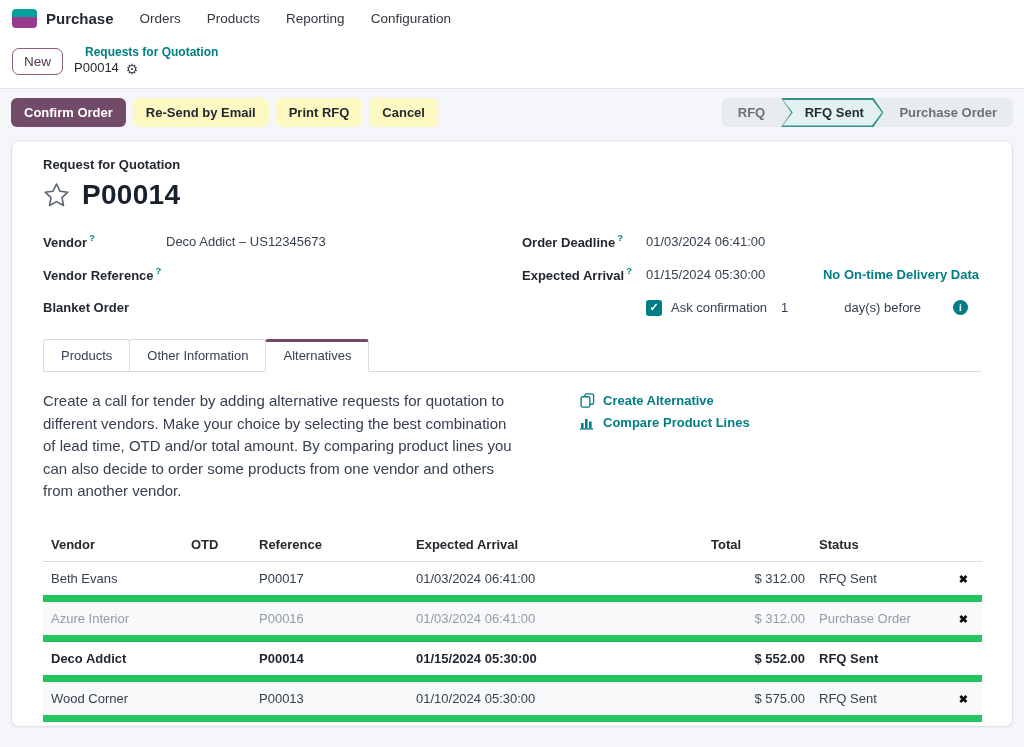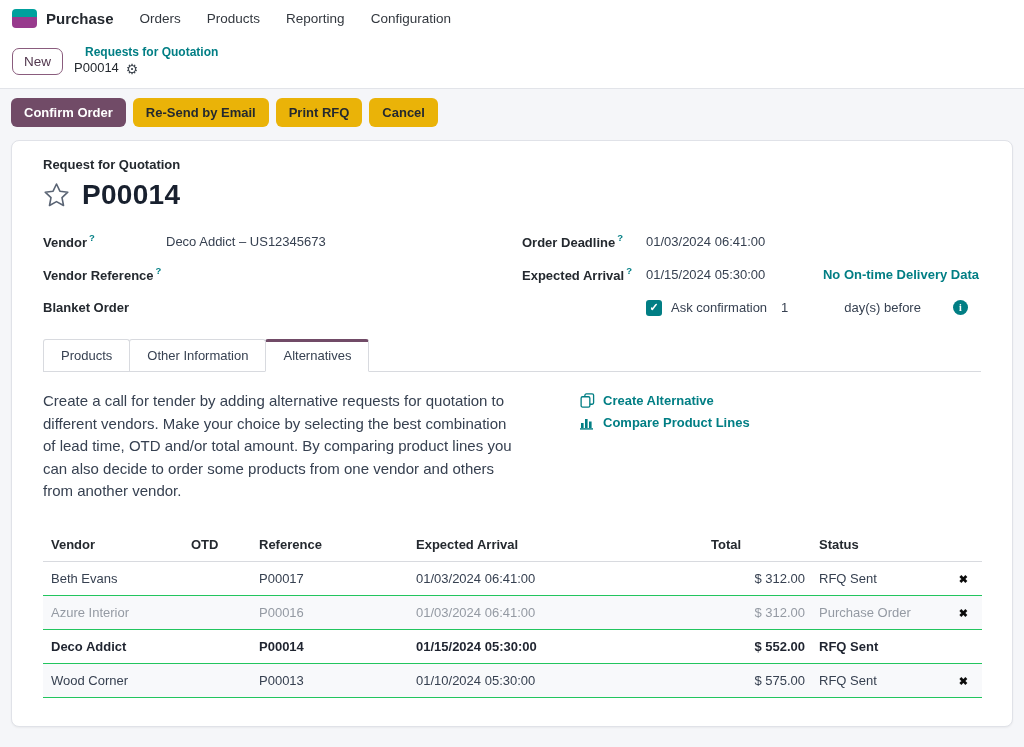--- a/index.html
+++ b/index.html
@@ -31,21 +31,21 @@
   .bc-current { color:#24292f; font-size:13px; }
   .gear { color:#3f4750; font-size:14px; cursor:pointer; line-height:1; }
 
   .divider { border-top:1px solid #e2e4e9; }
 
   
   .main { background:#f5f6f9; min-height:658px; padding:0 11px; }
 
   .actions-row { display:flex; align-items:center; padding:9px 0 7px; }
   .btn { height:29px; padding:0 13px; border:none; border-radius:6px; margin-right:7px;
-         background:#eab308; color:#24292f; font-weight:600; font-size:13px; cursor:pointer; font-family:inherit; }
+         background:#fef9c3; color:#24292f; font-weight:600; font-size:13px; cursor:pointer; font-family:inherit; }
   .btn.primary { background:#714b67; color:#fff; }
 
   .statusbar { margin-left:auto; display:flex; align-items:stretch; height:29px;
                background:#e9ecef; border-radius:6px; font-weight:600; color:#6a7178; overflow:hidden; }
   .stage { display:flex; align-items:center; padding:0 16px; cursor:pointer; white-space:nowrap; }
   .stage-active-outer { background:#35918c; padding:1.5px; cursor:pointer;
       clip-path:polygon(0 0, calc(100% - 10px) 0, 100% 50%, calc(100% - 10px) 100%, 0 100%, 10px 50%); }
   .stage-active-inner { height:100%; display:flex; align-items:center; padding:0 18px 0 22px;
       background:#e2f2f0; color:#1f2937; font-weight:700; white-space:nowrap;
       clip-path:polygon(0 0, calc(100% - 10px) 0, 100% 50%, calc(100% - 10px) 100%, 0 100%, 10px 50%); }
@@ -87,21 +87,21 @@
 
   
   .tab-content { display:flex; margin-top:18px; }
   .alt-description { width:478px; font-size:15px; line-height:1.5; color:#374151; }
   .alt-links { margin-left:48px; margin-top:3px; display:flex; flex-direction:column; gap:7px; }
   .alt-link { display:flex; align-items:center; gap:8px; color:#017e84; font-weight:700; font-size:13px; }
 
   
   table.alt-table { width:100%; border-collapse:collapse; margin-top:28px; font-size:13px; table-layout:fixed; }
   .alt-table th { text-align:left; font-weight:700; color:#24292f; padding:6px 0 9px; border-bottom:1px solid #d8dadf; }
-  .alt-table td { padding:9px 0; border-bottom:1px solid #22c55e; color:#374151; }
+  .alt-table td { padding:9px 0; border-bottom:7px solid #22c55e; color:#374151; }
   .c-vendor  { width:148px; padding-left:8px !important; }
   .c-otd     { width:53px; text-align:right; }
   .c-ref     { width:160px; padding-left:15px !important; }
   .c-arrival { width:307px; padding-left:0 !important; }
   th.c-arrival, td.c-arrival { padding-left:12px !important; }
   .c-total   { width:94px; text-align:right; }
   .c-status  { width:133px; padding-left:14px !important; }
   .c-remove  { width:44px; text-align:right; padding-right:14px !important; }
   .alt-table tbody tr:nth-child(even) { background:#f8f9fb; }
   .alt-table tbody tr.muted td { color:#949aa3; }
@@ -144,20 +144,29 @@
 <div class="divider"></div>
 
 <div class="main">
 
   <div class="actions-row">
     <button class="btn primary">Confirm Order</button>
     <button class="btn">Re-Send by Email</button>
     <button class="btn">Print RFQ</button>
     <button class="btn">Cancel</button>
 
+    <div class="statusbar">
+      <div class="stage">RFQ</div>
+      <div class="stage-active-outer">
+        <div class="stage-active-inner">
+          <span>RFQ Sent</span>
+        </div>
+      </div>
+      <div class="stage">Purchase Order</div>
+    </div>
   </div>
 
   <section class="sheet">
     <div class="type-label">Request for Quotation</div>
 
     <div class="title-row">
       <svg class="star-icon" width="27" height="26" viewBox="0 0 26 26">
         <polygon points="13,2 16.4,9.2 24.3,10.2 18.5,15.7 20,23.5 13,19.6 6,23.5 7.5,15.7 1.7,10.2 9.6,9.2" fill="none" stroke="#5a6474" stroke-width="1.6" stroke-linejoin="round"></polygon>
       </svg>
       <h1 class="record-title">P00014</h1>

